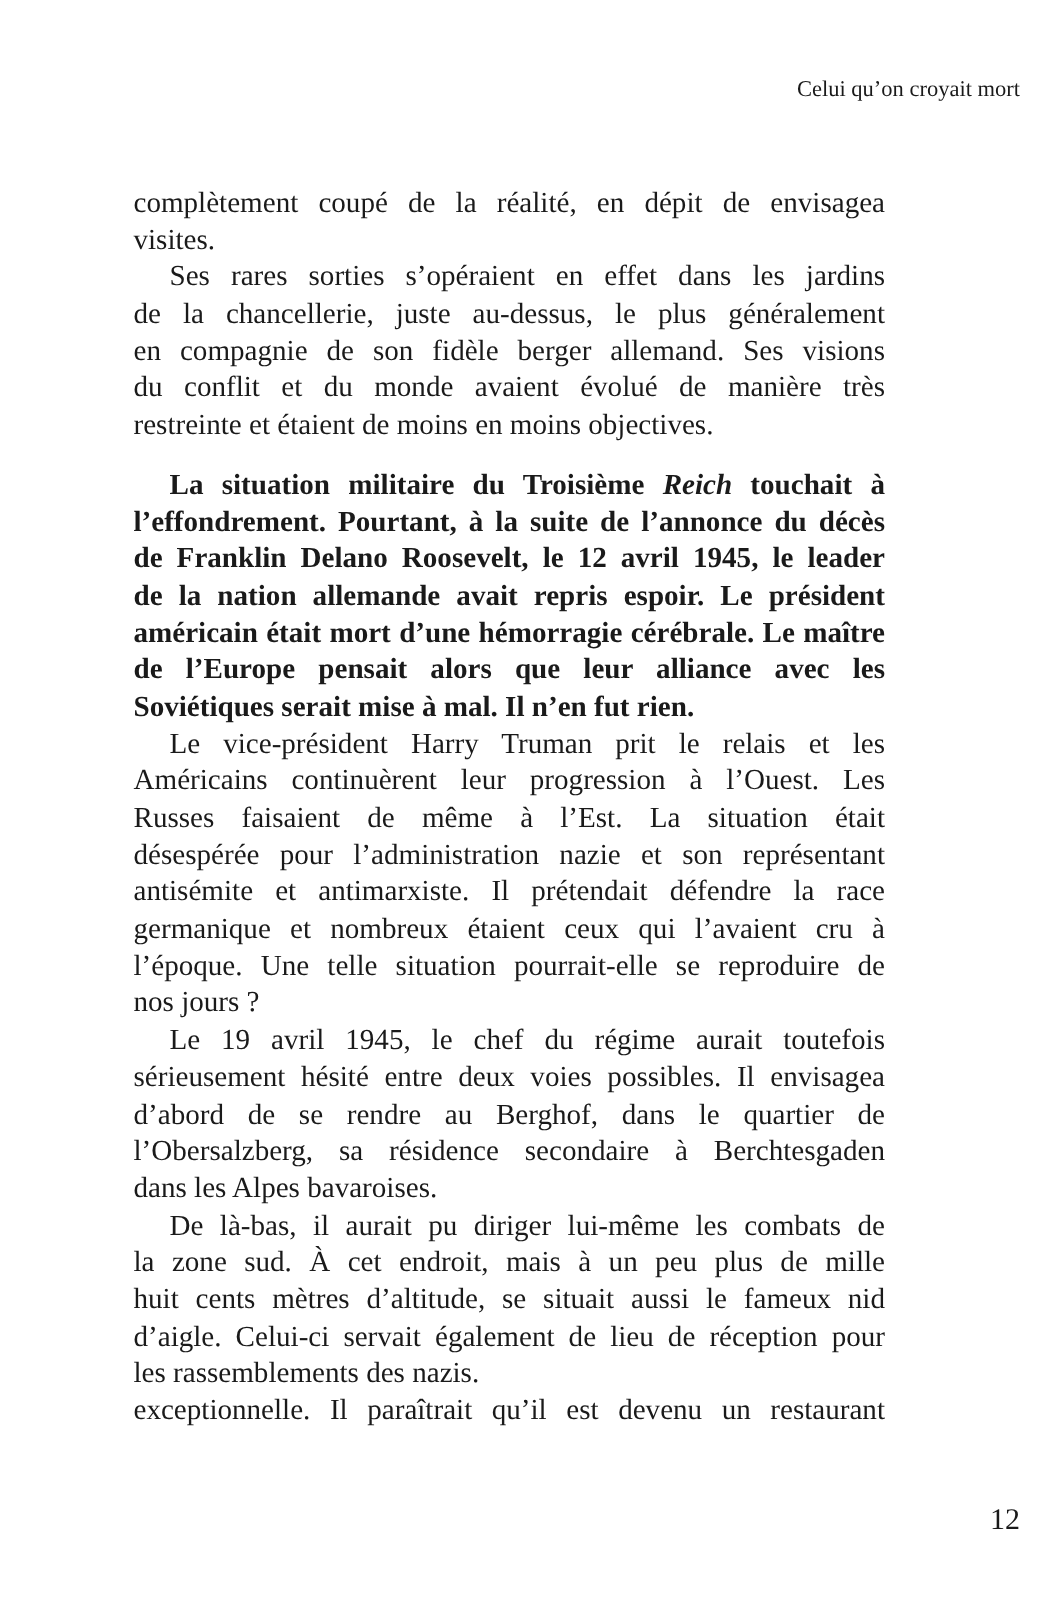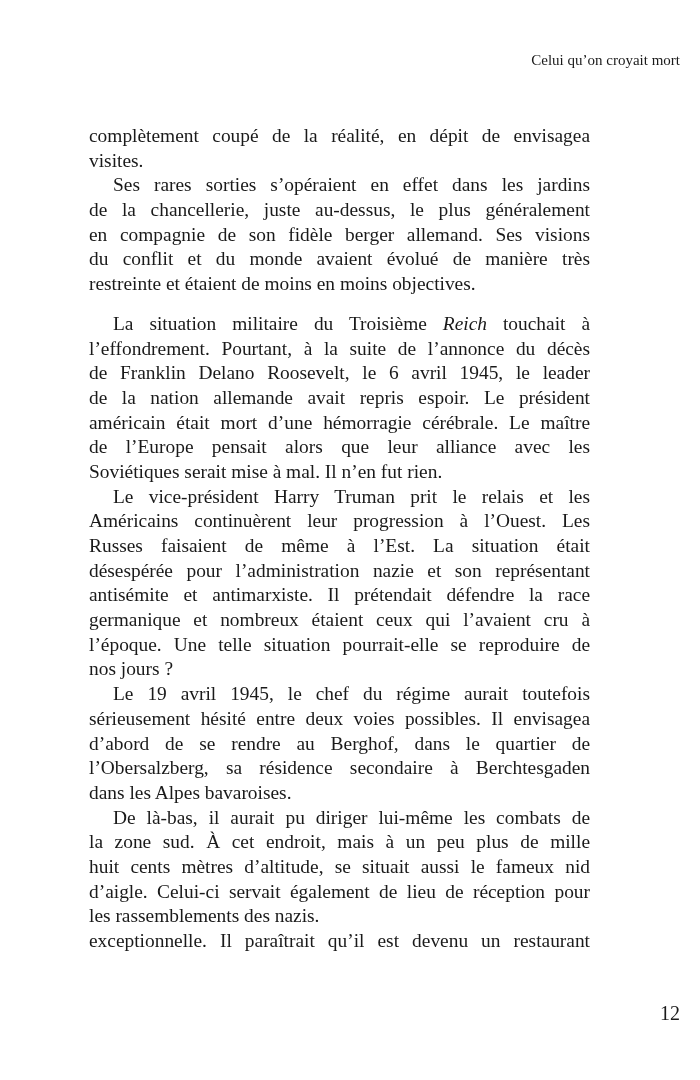--- a/index.html
+++ b/index.html
@@ -2,21 +2,21 @@
 <html><head>
 <meta charset="utf-8">
 <style>
   html, body { margin: 0; padding: 0; background: #ffffff; }
   body { width: 700px; height: 1080px; position: relative; overflow: hidden;
          font-family: "Liberation Serif", "DejaVu Serif", serif; color: #1a1a1a; }
   .running-head { position: absolute; top: 50px; left: 0; width: 680px; text-align: right;
                   font-size: 15px; line-height: 20px; }
   .body-text { position: absolute; top: 124px; left: 89px; width: 501px; font-size: 19.4px; }
   .para { margin: 0; }
-  .para.gap { margin-top: 15px; }
+  .para.gap { margin-top: 15px; font-weight: bold; }
   .line { display: block; height: 24.7px; line-height: 24.7px; white-space: nowrap;
           text-align: justify; text-align-last: justify; }
   .line.last { text-align-last: left; }
   .line.indent { padding-left: 24px; }
   .folio { position: absolute; top: 1003px; left: 0; width: 680px; text-align: right;
            font-size: 20px; line-height: 20px; }
   em { font-style: italic; }
 </style>
 </head>
 <body>
@@ -32,21 +32,21 @@
       <div class="para">
         <span class="line indent">Ses rares sorties s’opéraient en effet dans les jardins</span>
         <span class="line">de la chancellerie, juste au-dessus, le plus généralement</span>
         <span class="line">en compagnie de son fidèle berger allemand. Ses visions</span>
         <span class="line">du conflit et du monde avaient évolué de manière très</span>
         <span class="line last">restreinte et étaient de moins en moins objectives.</span>
       </div>
       <div class="para gap">
         <span class="line indent">La situation militaire du Troisième <em>Reich</em> touchait à</span>
         <span class="line">l’effondrement. Pourtant, à la suite de l’annonce du décès</span>
-        <span class="line">de Franklin Delano Roosevelt, le 6 avril 1945, le leader</span>
+        <span class="line">de Franklin Delano Roosevelt, le 12 avril 1945, le leader</span>
         <span class="line">de la nation allemande avait repris espoir. Le président</span>
         <span class="line">américain était mort d’une hémorragie cérébrale. Le maître</span>
         <span class="line">de l’Europe pensait alors que leur alliance avec les</span>
         <span class="line last">Soviétiques serait mise à mal. Il n’en fut rien.</span>
       </div>
       <div class="para">
         <span class="line indent">Le vice-président Harry Truman prit le relais et les</span>
         <span class="line">Américains continuèrent leur progression à l’Ouest. Les</span>
         <span class="line">Russes faisaient de même à l’Est. La situation était</span>
         <span class="line">désespérée pour l’administration nazie et son représentant</span>

